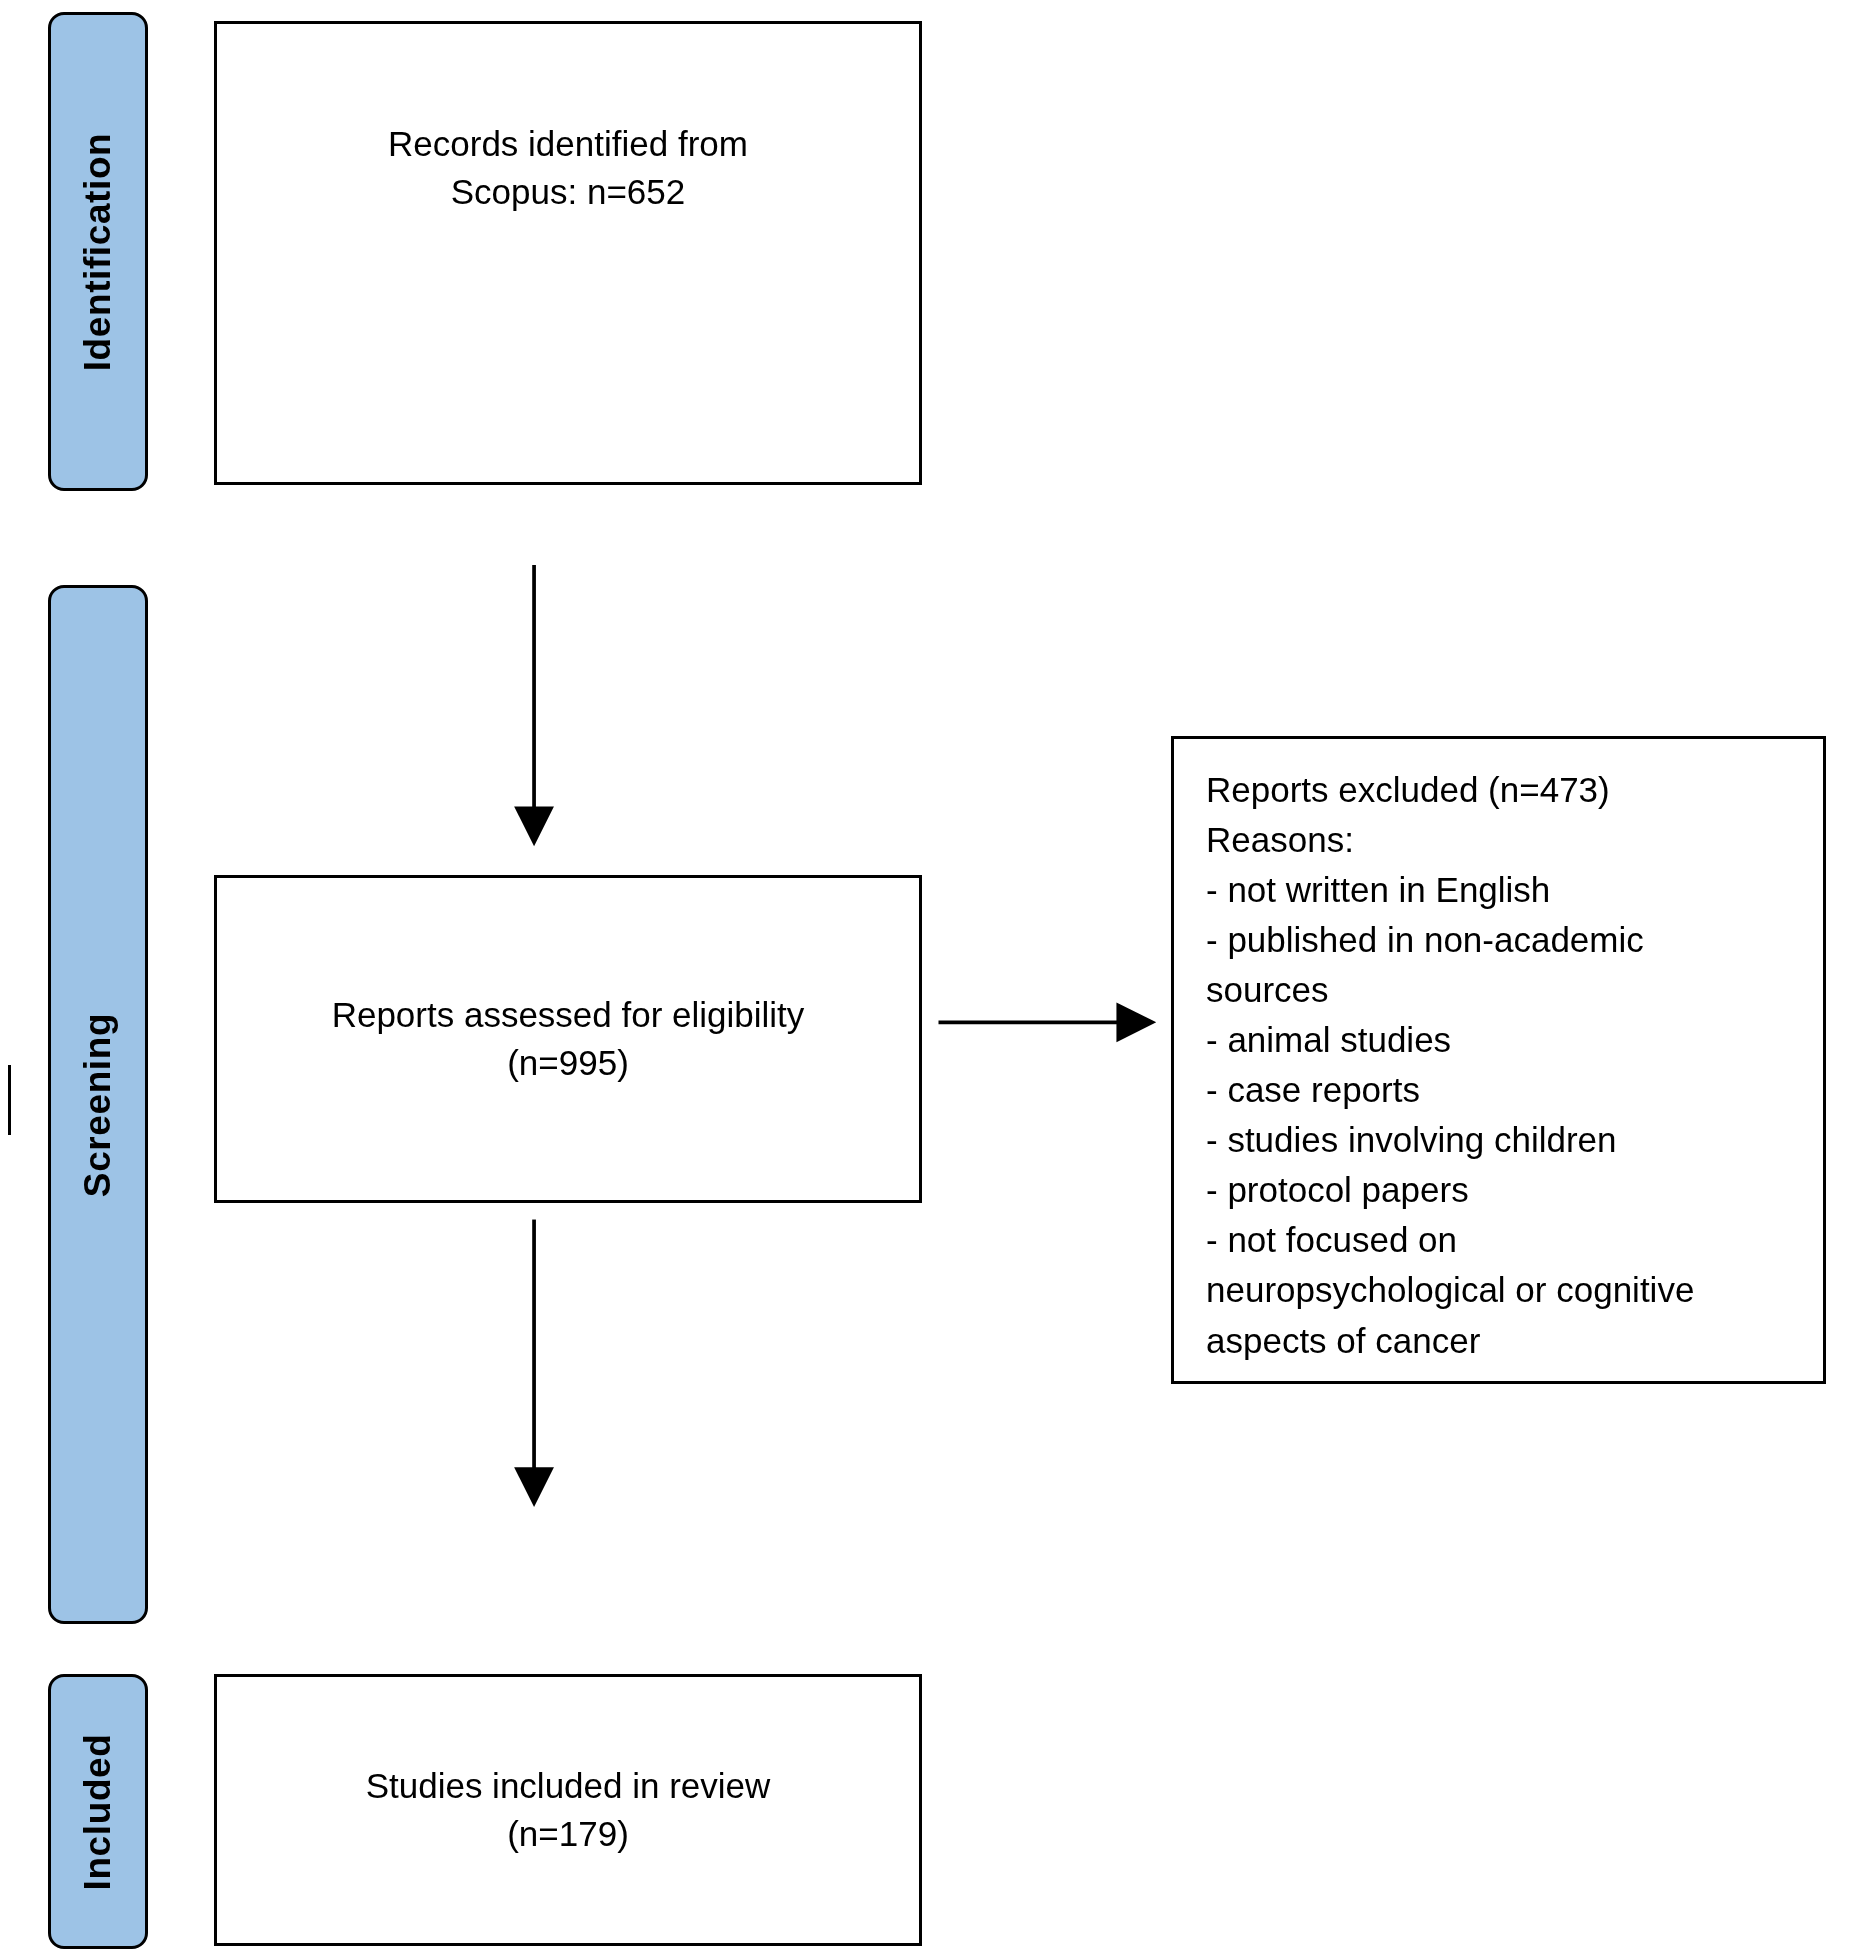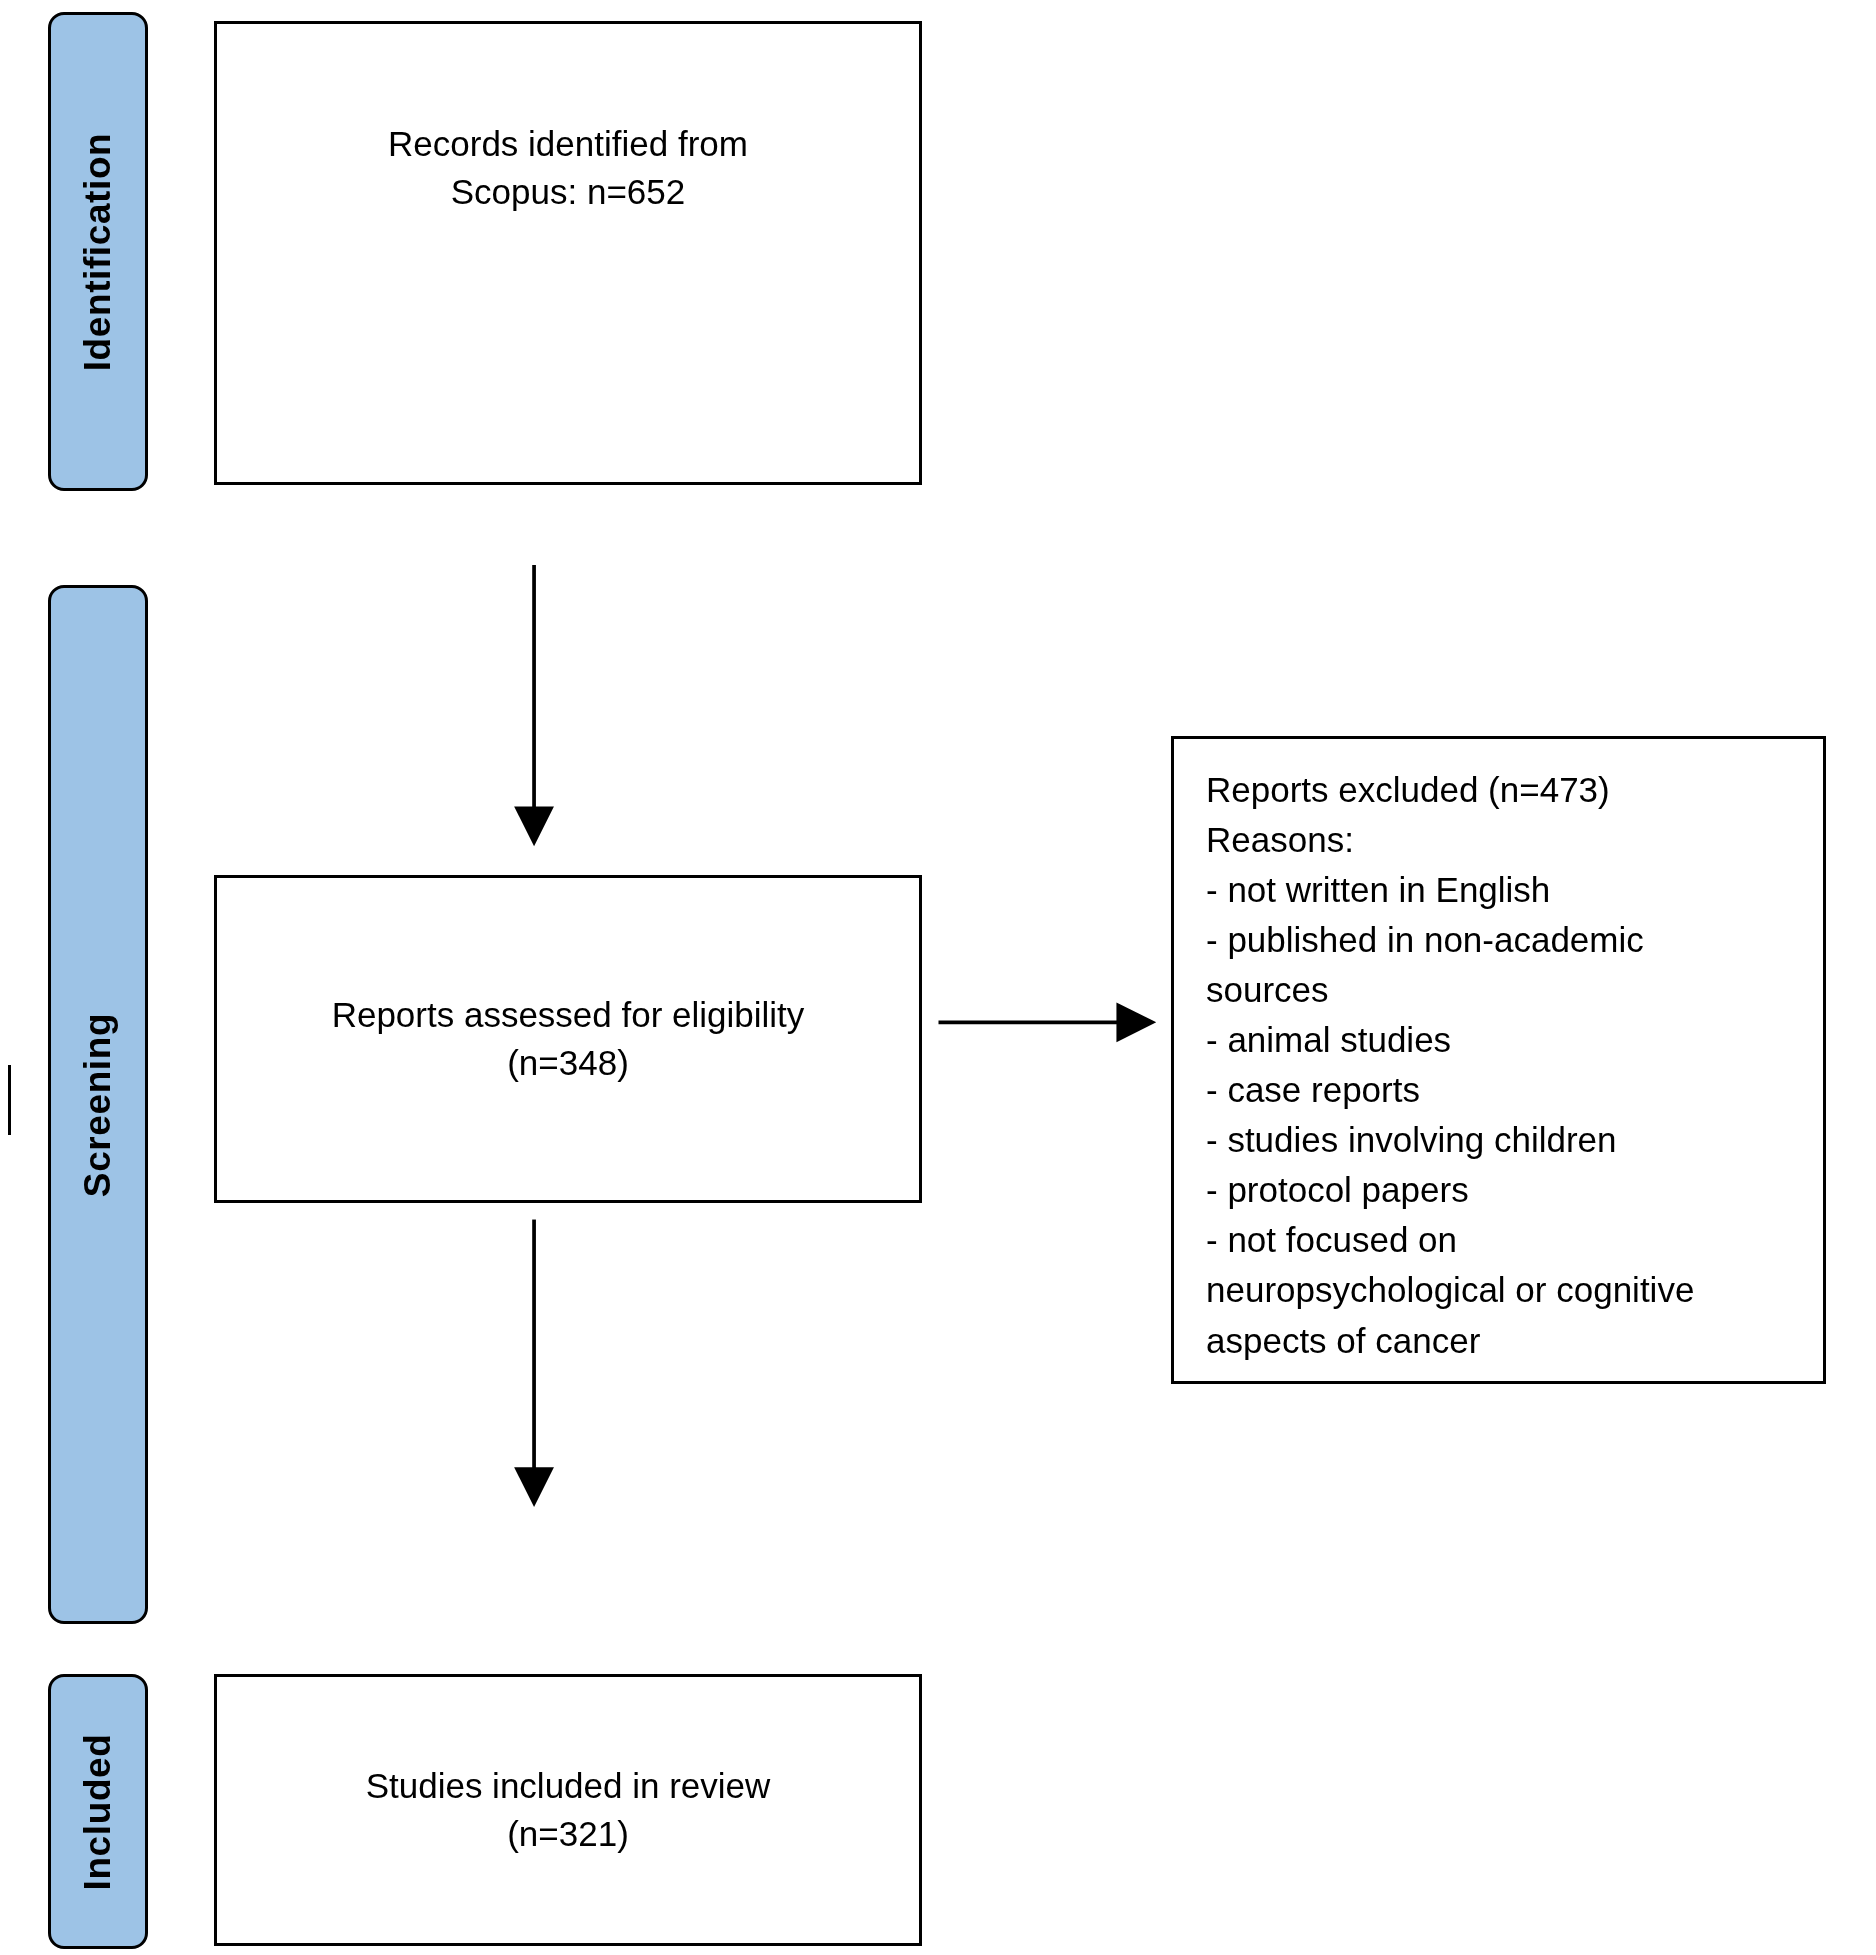--- a/index.html
+++ b/index.html
@@ -107,41 +107,41 @@
     <span class="stage-label">Included</span>
   </div>
 
   <div class="flowbox box-records">
     <div class="box-text">Records identified from
 Scopus: n=652</div>
   </div>
 
   <div class="flowbox box-assessed">
     <div class="box-text">Reports assessed for eligibility
-(n=348)</div>
+(n=995)</div>
   </div>
 
   <div class="box-excluded">
     <div class="box-text">Reports excluded (n=473)
 Reasons:
 - not written in English
 - published in non-academic
 sources
 - animal studies
 - case reports
 - studies involving children
 - protocol papers
 - not focused on
 neuropsychological or cognitive
 aspects of cancer</div>
   </div>
 
   <div class="flowbox box-included">
     <div class="box-text">Studies included in review
-(n=321)</div>
+(n=179)</div>
   </div>
 
   <svg class="arrows" viewBox="0 0 3016 3142" xmlns="http://www.w3.org/2000/svg">
     <g>
       <line x1="858" y1="908" x2="858" y2="1300"></line>
       <polygon points="858,1360 826,1296 890,1296"></polygon>
     </g>
     <g>
       <line x1="1508" y1="1643" x2="1796" y2="1643"></line>
       <polygon points="1858,1643 1794,1611 1794,1675"></polygon>

